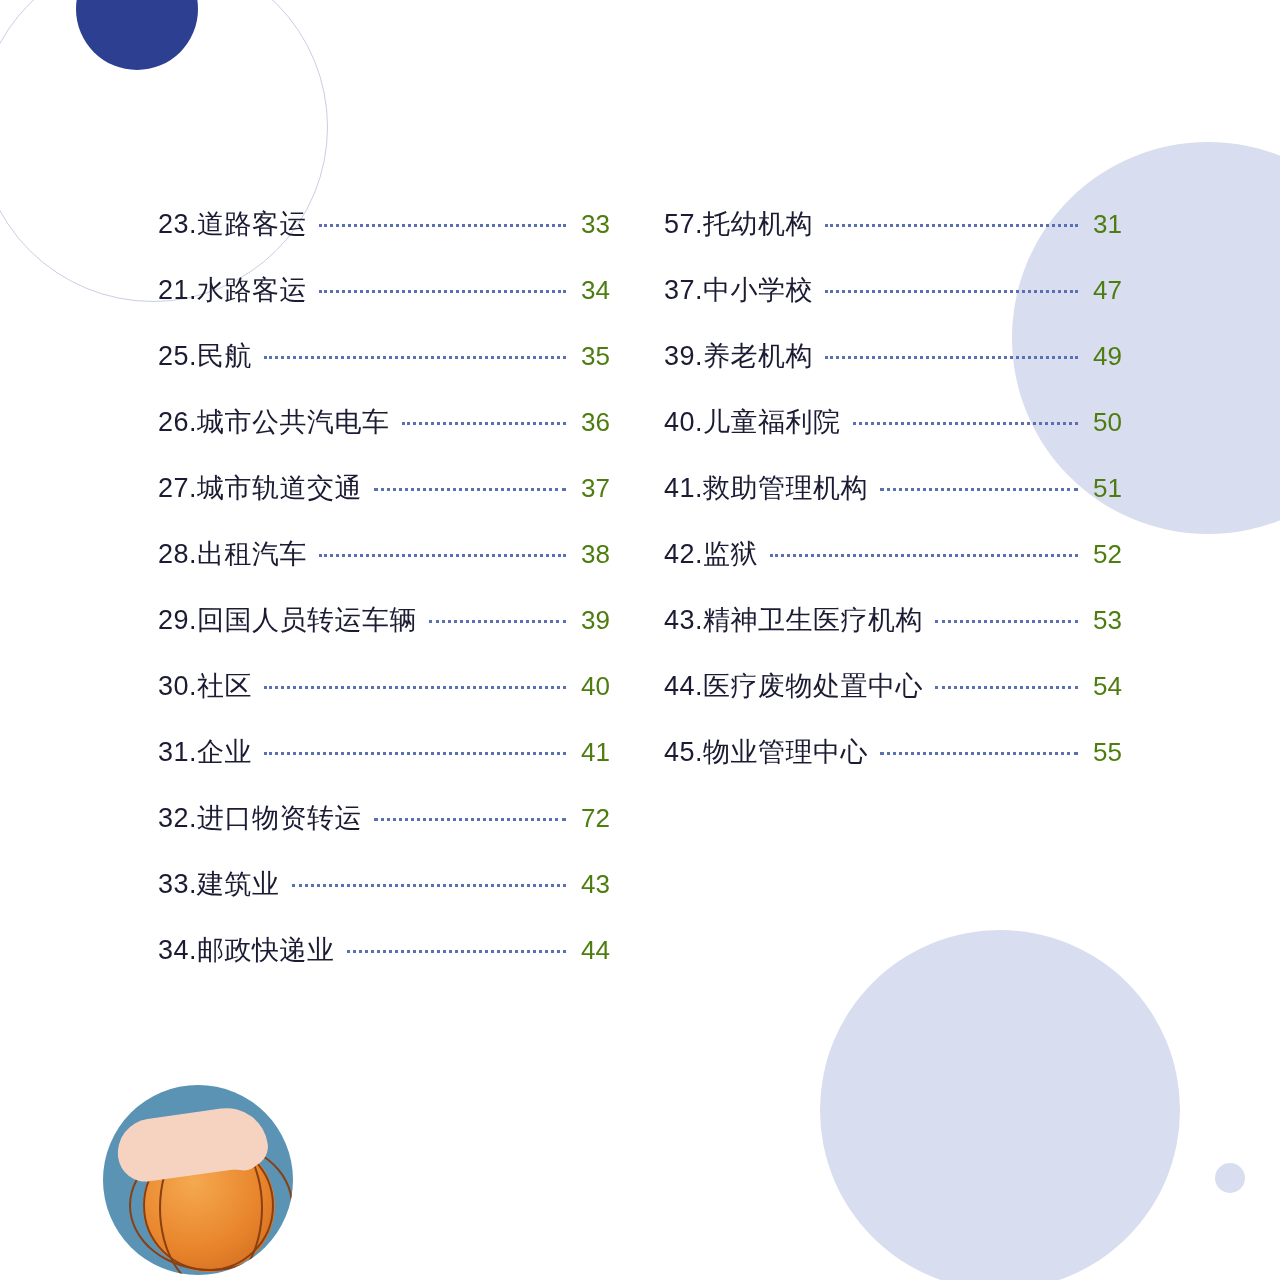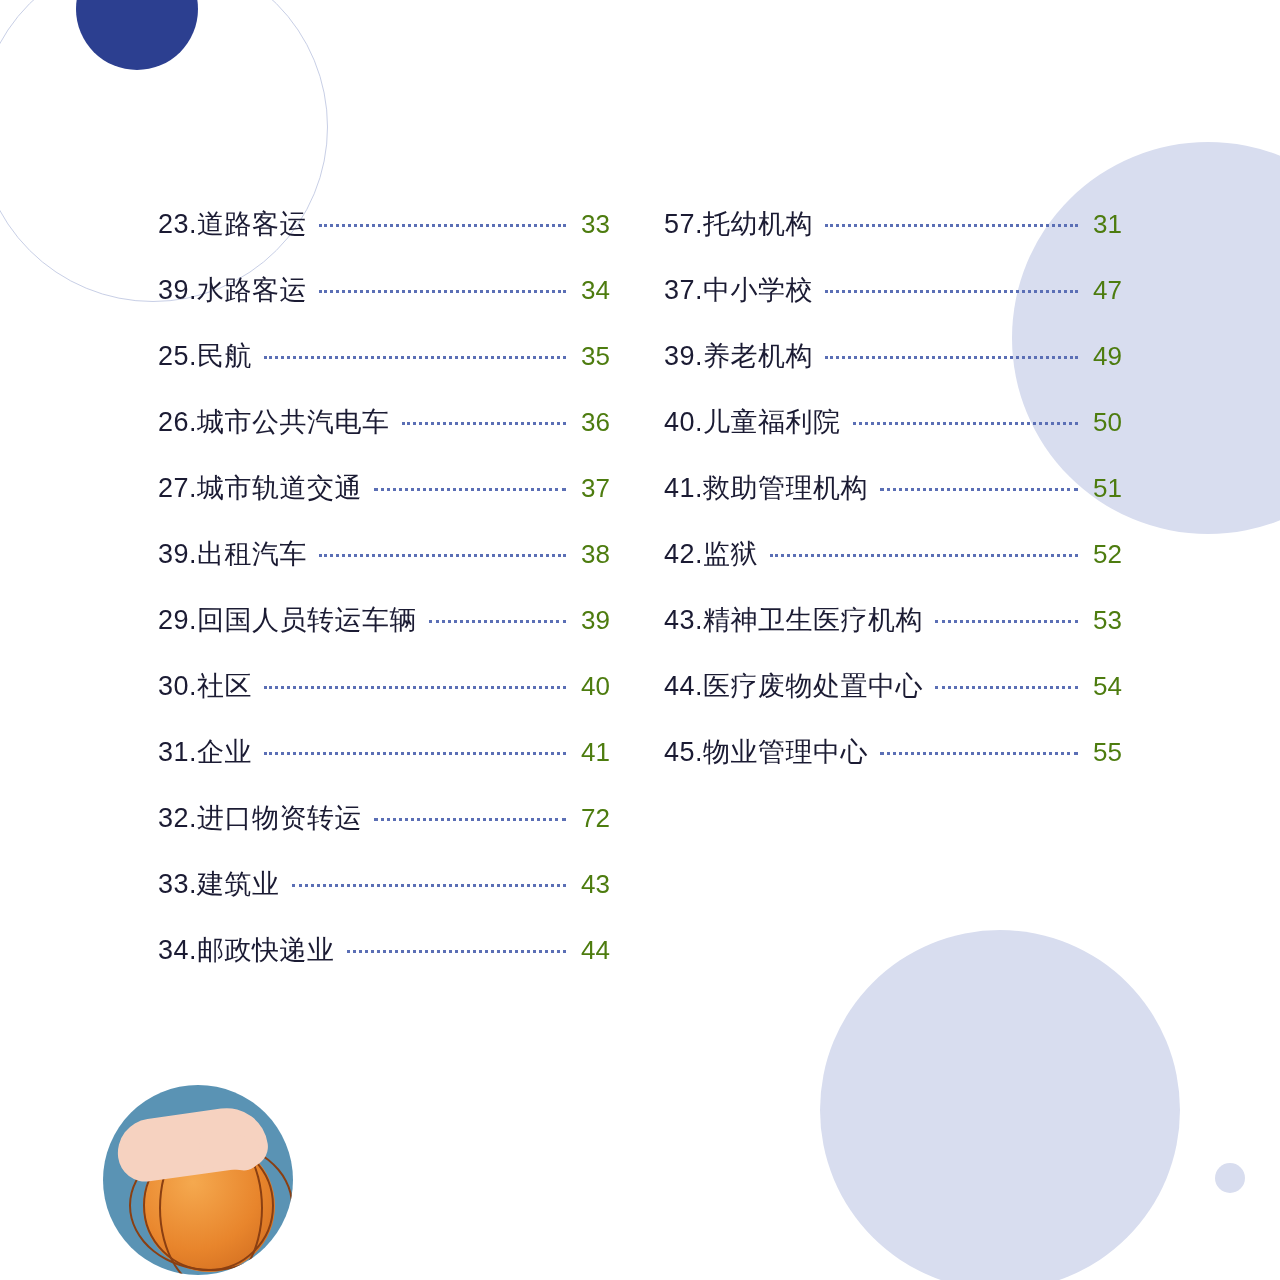--- a/index.html
+++ b/index.html
@@ -153,41 +153,41 @@
 </div>
 
 <div id="toc">
   <div class="column" id="col-left">
       <div class="toc-item">
         <span class="toc-label">23.道路客运</span>
         <span class="toc-leader"></span>
         <span class="toc-page">33</span>
       </div>
       <div class="toc-item">
-        <span class="toc-label">39.水路客运</span>
+        <span class="toc-label">21.水路客运</span>
         <span class="toc-leader"></span>
         <span class="toc-page">34</span>
       </div>
       <div class="toc-item">
         <span class="toc-label">25.民航</span>
         <span class="toc-leader"></span>
         <span class="toc-page">35</span>
       </div>
       <div class="toc-item">
         <span class="toc-label">26.城市公共汽电车</span>
         <span class="toc-leader"></span>
         <span class="toc-page">36</span>
       </div>
       <div class="toc-item">
         <span class="toc-label">27.城市轨道交通</span>
         <span class="toc-leader"></span>
         <span class="toc-page">37</span>
       </div>
       <div class="toc-item">
-        <span class="toc-label">39.出租汽车</span>
+        <span class="toc-label">28.出租汽车</span>
         <span class="toc-leader"></span>
         <span class="toc-page">38</span>
       </div>
       <div class="toc-item">
         <span class="toc-label">29.回国人员转运车辆</span>
         <span class="toc-leader"></span>
         <span class="toc-page">39</span>
       </div>
       <div class="toc-item">
         <span class="toc-label">30.社区</span>

